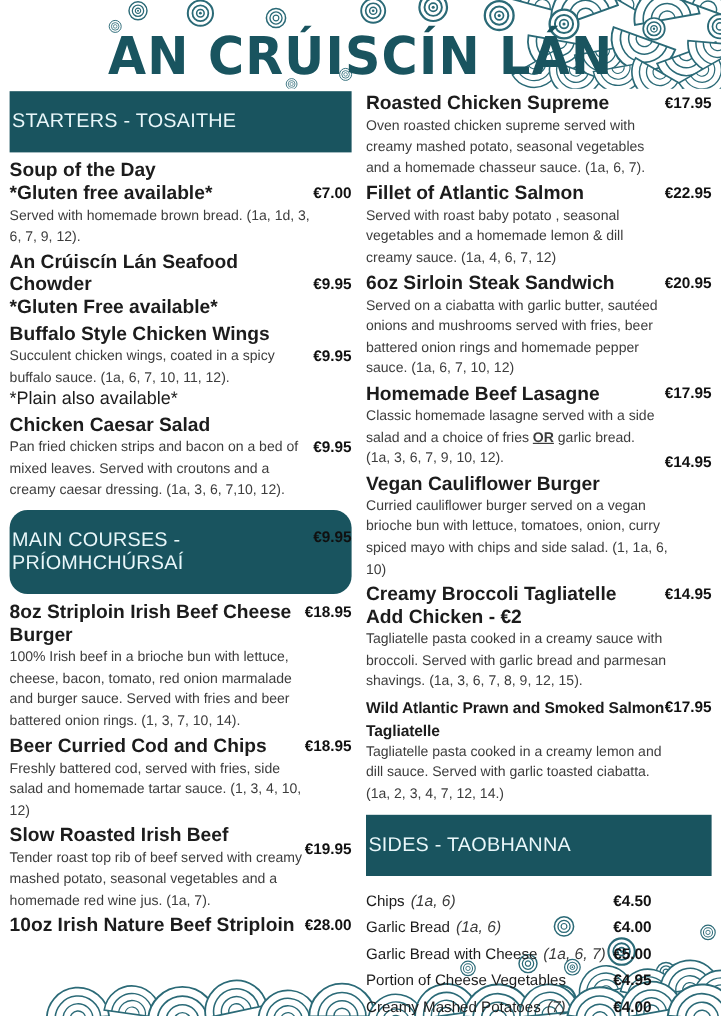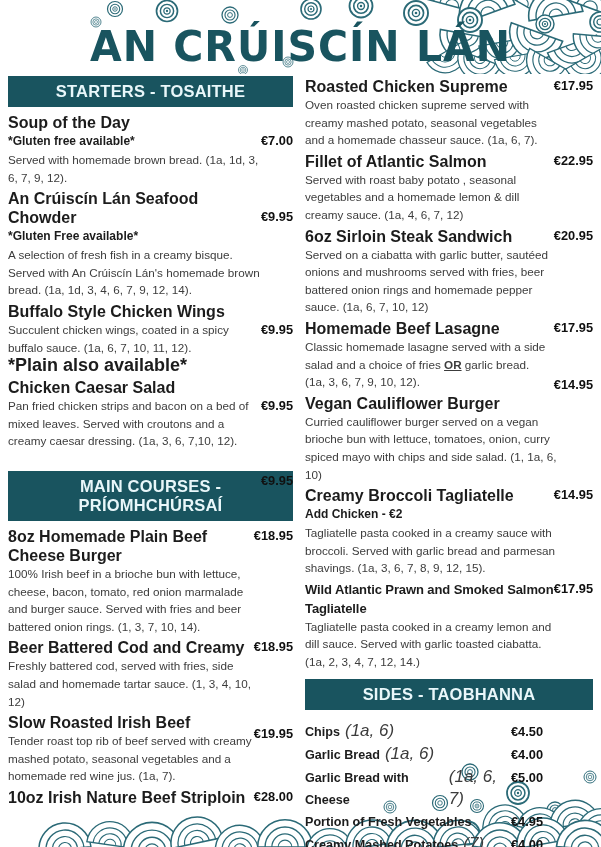--- a/index.html
+++ b/index.html
@@ -24,46 +24,46 @@
     text-align:center;font-family:"DejaVu Sans","Liberation Sans",sans-serif;
     font-size:41px;font-weight:bold;letter-spacing:1px;color:var(--teal);
     transform:scaleY(1.06);transform-origin:top center;
   }
   .cols{position:relative;z-index:2;display:flex;padding:2px 6px 0 8px;gap:12px;}
   .col{flex:none;}
   .col.left{width:285px;}
   .col.right{width:288px;padding-top:1px;}
   .banner{
     background:var(--teal);color:var(--banner_text);
-    text-align:center;font-weight:bold;font-size:16.5px;
-    padding:6px 2px;letter-spacing:.2px;margin-bottom:6px;
-  }
-  .banner.mains{margin-top:21px;}
+    font-weight:normal;font-size:16.5px;
+    padding:16px 2px;letter-spacing:.2px;margin-bottom:6px;
+  }
+  .banner.mains{margin-top:8px;border-radius:15px;}
   .banner.sides{margin-top:8px;margin-bottom:10px;}
   .item{position:relative;margin-bottom:3px;}
   .item .name{font-weight:bold;font-size:16px;line-height:19px;color:var(--text);padding-right:46px;}
   .item .name.full{padding-right:0;font-size:13px;letter-spacing:-.1px;}
-  .item .sub{font-weight:bold;font-size:12px;line-height:19px;color:var(--text);}
+  .item .sub{font-weight:bold;font-size:16px;line-height:19px;color:var(--text);}
   .item .desc{
     font-size:11.7px;line-height:17.6px;color:var(--desc_text);
     padding-right:30px;
   }
   .col.right .item .desc{padding-right:34px;}
-  .item .post{font-weight:bold;font-size:18px;line-height:19px;color:var(--text);}
+  .item .post{font-weight:normal;font-size:15px;line-height:19px;color:var(--text);}
   .item .price{
     position:absolute;right:0;top:1px;font-weight:bold;font-size:12.8px;color:#101010;
   }
   .item .price.p1{top:20px;}
   .item .price.pmid{top:13px;}
   .item .price.pup{top:-17px;}
   .or{font-weight:bold;text-decoration:underline;text-align:right;}
   .sides-list{padding-right:50px;}
   .side-row{display:flex;align-items:baseline;line-height:22px;}
-  .side-name{font-weight:bold;font-size:12.6px;color:var(--text);}
-  .side-allerg{font-style:italic;font-size:17px;color:var(--desc_text);margin-left:5px;}
+  .side-name{font-weight:normal;font-size:12.6px;color:var(--text);}
+  .side-allerg{font-style:italic;font-size:13px;color:var(--desc_text);margin-left:5px;text-align:right;}
   .side-price{margin-left:auto;font-weight:bold;font-size:12.8px;color:#101010;}
 </style>
 </head>
 <body>
 
 <svg class="deco top" width="601" height="74" viewBox="0 0 601 74">
   <defs>
     <g id="tg">
       <circle class="ring" r="10" fill="#ffffff" stroke-width="1.6"></circle>
       <circle class="ring" r="6.3" fill="none" stroke-width="1.4"></circle>
@@ -123,21 +123,20 @@
       <div class="price p1">€7.00</div>
       <div class="name">Soup of the Day</div>
       <div class="sub">*Gluten free available*</div>
       <div class="desc">Served with homemade brown bread. (1a, 1d, 3, 6, 7, 9, 12).</div>
     </div>
 
     <div class="item">
       <div class="price p1">€9.95</div>
       <div class="name">An Crúiscín Lán Seafood Chowder</div>
       <div class="sub">*Gluten Free available*</div>
-      <div class="desc">A selection of fresh fish in a creamy bisque. Served with An Crúiscín Lán's homemade brown bread. (1a, 1d, 3, 4, 6, 7, 9, 12, 14).</div>
     </div>
 
     <div class="item">
       <div class="price p1">€9.95</div>
       <div class="name">Buffalo Style Chicken Wings</div>
       <div class="desc">Succulent chicken wings, coated in a spicy buffalo sauce. (1a, 6, 7, 10, 11, 12).</div>
       <div class="post">*Plain also available*</div>
     </div>
 
     <div class="item">
@@ -147,27 +146,27 @@
     </div>
 
     <div class="item">
       <div class="price p1">€9.95</div>
     </div>
 
     <div class="banner mains">MAIN COURSES - PRÍOMHCHÚRSAÍ</div>
 
     <div class="item">
       <div class="price">€18.95</div>
-      <div class="name">8oz Homemade Plain Beef Cheese Burger</div>
+      <div class="name">8oz Striploin Irish Beef Cheese Burger</div>
       <div class="desc">100% Irish beef in a brioche bun with lettuce, cheese, bacon, tomato, red onion marmalade and burger sauce. Served with fries and beer battered onion rings. (1, 3, 7, 10, 14).</div>
     </div>
 
     <div class="item">
       <div class="price">€18.95</div>
-      <div class="name">Beer Battered Cod and Creamy</div>
+      <div class="name">Beer Curried Cod and Chips</div>
       <div class="desc">Freshly battered cod, served with fries, side salad and homemade tartar sauce. (1, 3, 4, 10, 12)</div>
     </div>
 
     <div class="item">
       <div class="price pmid">€19.95</div>
       <div class="name">Slow Roasted Irish Beef</div>
       <div class="desc">Tender roast top rib of beef served with creamy mashed potato, seasonal vegetables and a homemade red wine jus. (1a, 7).</div>
     </div>
 
     <div class="item">
@@ -236,21 +235,21 @@
         <span class="side-name">Garlic Bread</span>
         <span class="side-allerg">(1a, 6)</span>
         <span class="side-price">€4.00</span>
       </div>
       <div class="side-row">
         <span class="side-name">Garlic Bread with Cheese</span>
         <span class="side-allerg">(1a, 6, 7)</span>
         <span class="side-price">€5.00</span>
       </div>
       <div class="side-row">
-        <span class="side-name">Portion of Fresh Vegetables</span>
+        <span class="side-name">Portion of Cheese Vegetables</span>
         <span class="side-allerg"></span>
         <span class="side-price">€4.95</span>
       </div>
       <div class="side-row">
         <span class="side-name">Creamy Mashed Potatoes</span>
         <span class="side-allerg">(7)</span>
         <span class="side-price">€4.00</span>
       </div>
       <div class="side-row">
         <span class="side-name">Beer Battered Onion Rings</span>

